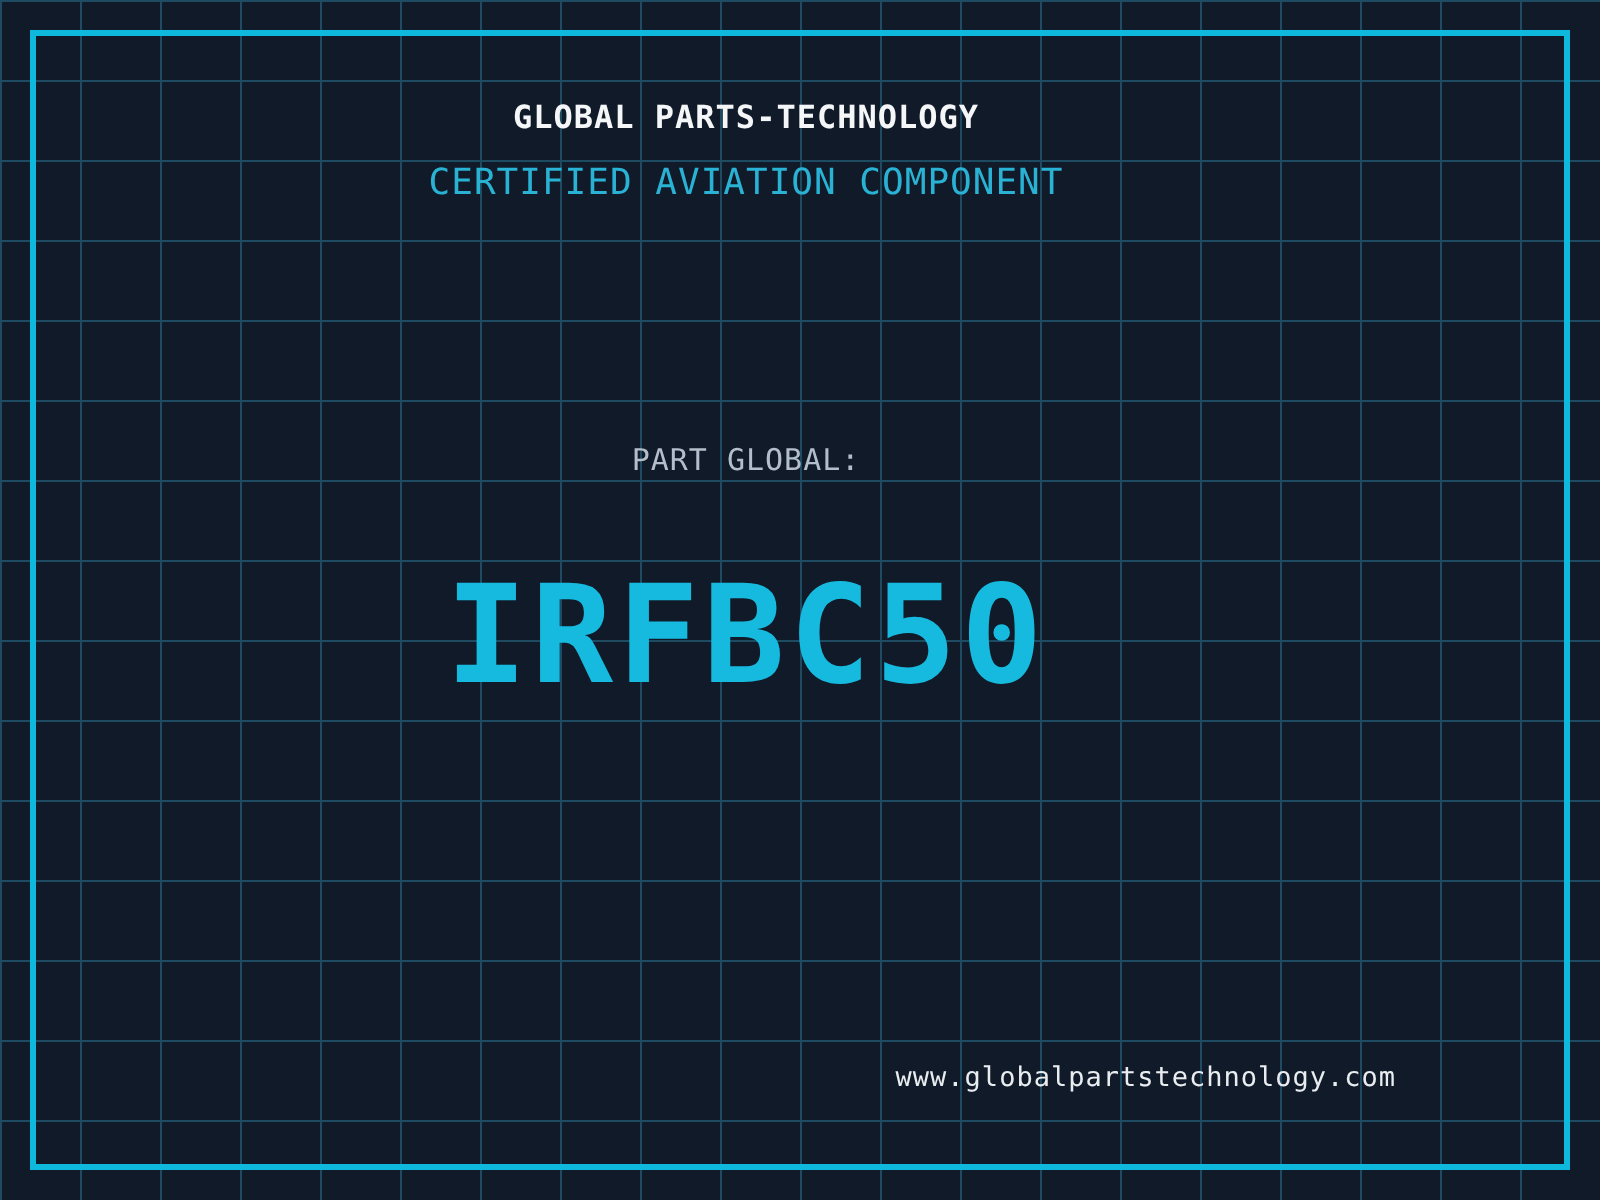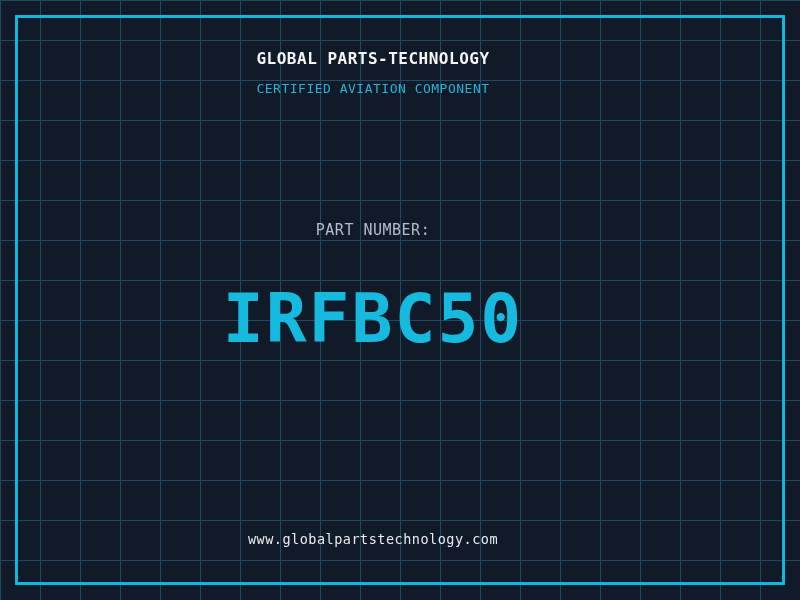--- a/index.html
+++ b/index.html
@@ -38,21 +38,21 @@
   }
   .brand-title {
     top: 49px;
     font-size: 16px;
     font-weight: bold;
     letter-spacing: 0.5px;
     color: var(--title);
   }
   .brand-subtitle {
     top: 81px;
-    font-size: 13px;
+    font-size: 18px;
     letter-spacing: 0.5px;
     color: var(--subtitle);
   }
   .part-label {
     top: 221px;
     font-size: 15px;
     letter-spacing: 0.5px;
     color: var(--label);
   }
   .part-value {
@@ -60,28 +60,29 @@
     font-size: 68px;
     font-weight: bold;
     letter-spacing: 2px;
     color: var(--part_number);
   }
   .site-url {
     top: 531px;
     font-size: 13.5px;
     letter-spacing: 0.5px;
     color: var(--url);
+    text-align: right;
   }
 </style>
 </head>
 <body>
 
 <div class="frame"></div>
 
 <div class="centered brand-title">GLOBAL PARTS-TECHNOLOGY</div>
 
 <div class="centered brand-subtitle">CERTIFIED AVIATION COMPONENT</div>
 
-<div class="centered part-label">PART NUMBER:</div>
+<div class="centered part-label">PART GLOBAL:</div>
 
 <div class="centered part-value">IRFBC50</div>
 
 <div class="centered site-url">www.globalpartstechnology.com</div>
 
 </body></html>

